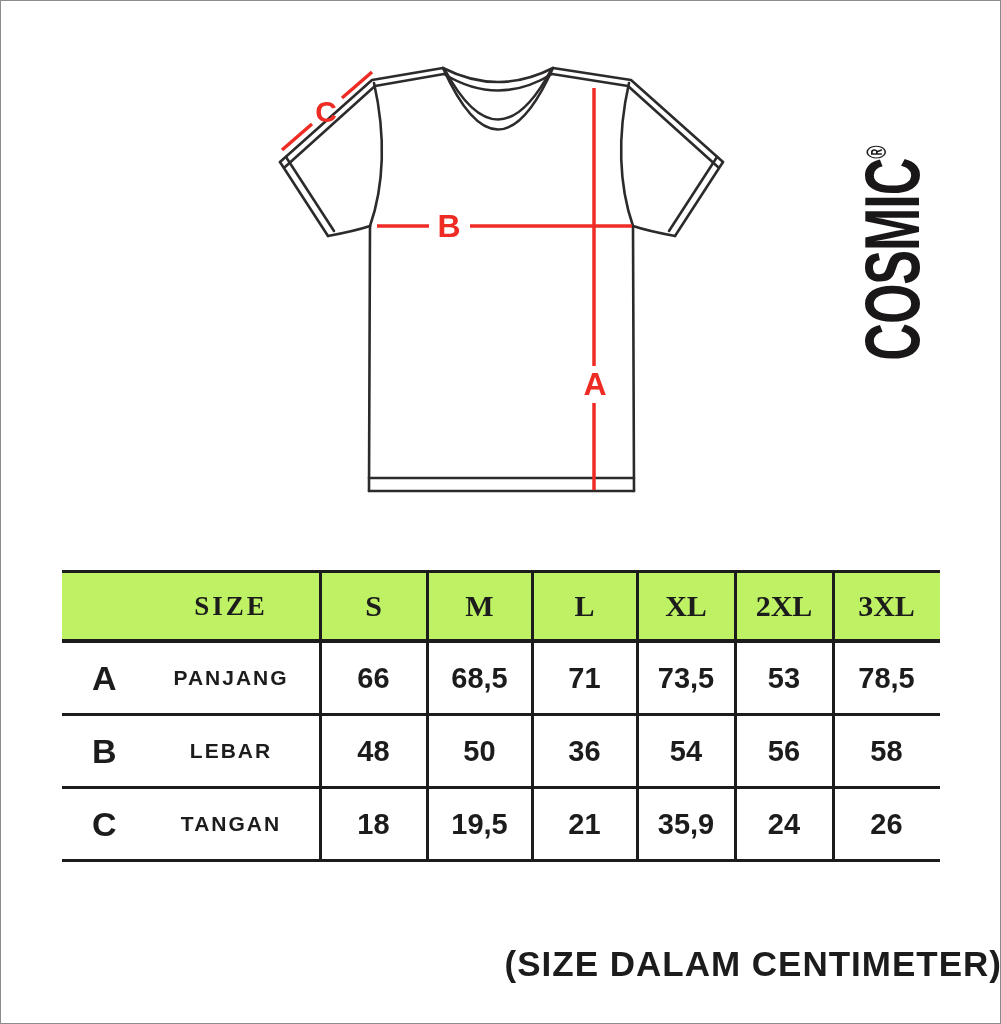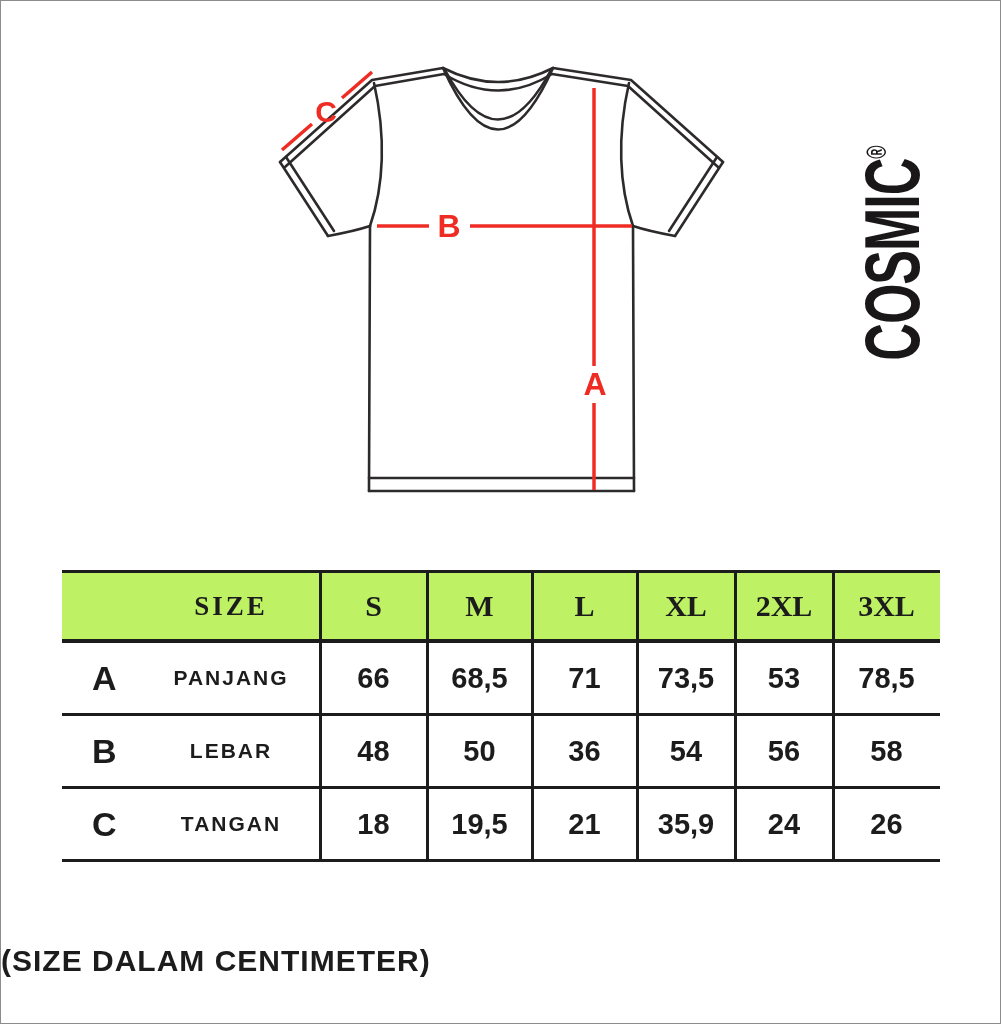--- a/index.html
+++ b/index.html
@@ -40,22 +40,22 @@
   .t-header .cell{font-size:30px;}
   .c-first{display:flex; align-items:center; text-align:left;}
   .letter{flex:0 0 58px; padding-left:30px; font-size:34px; font-weight:bold;}
   .rowname{flex:1; text-align:center; font-size:21px; font-weight:bold; letter-spacing:2px; padding-right:8px;}
   .size-label{font-size:27px; letter-spacing:3px;}
   .vline{position:absolute; top:0; bottom:0; width:3px; background:#1c1c1c;}
   .vl1{left:257px;} .vl2{left:364px;} .vl3{left:469px;}
   .vl4{left:574px;} .vl5{left:672px;} .vl6{left:770px;}
   
   .caption{
-    position:absolute; left:0; top:943px; width:1001px; text-align:left;
-    font-size:30px; font-weight:bold; letter-spacing:1px; color:#1c1c1c;
+    position:absolute; left:0; top:943px; width:1001px; text-align:right;
+    font-size:35px; font-weight:bold; letter-spacing:1px; color:#1c1c1c;
   }
   .diagram-line{stroke:#2d2a2b; stroke-width:2.6; fill:none; stroke-linecap:round; stroke-linejoin:round;}
   .red-line{stroke:#ee2c24; stroke-width:3.5; fill:none; stroke-linecap:butt;}
   .red-label{fill:#ee2c24; font-family:"Liberation Sans", sans-serif; font-weight:bold;}
 </style>
 </head>
 <body>
 
 <div class="page">
 

